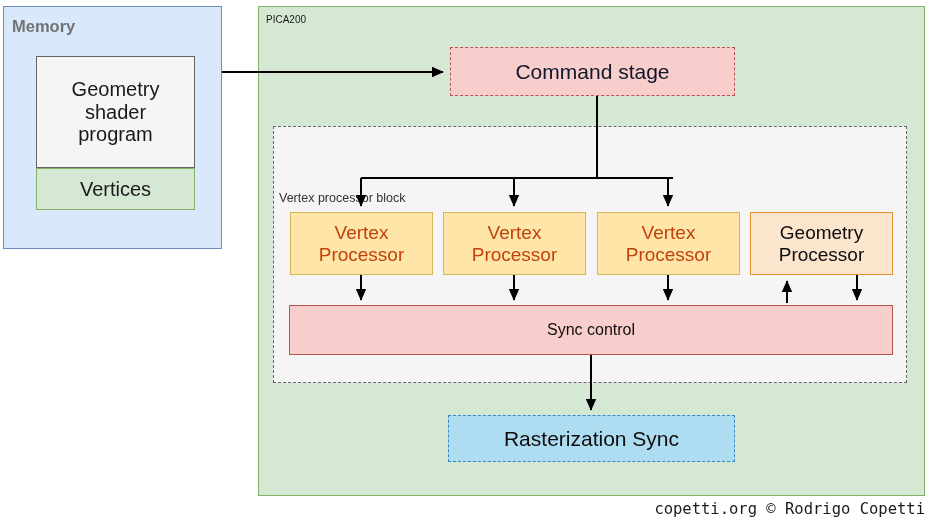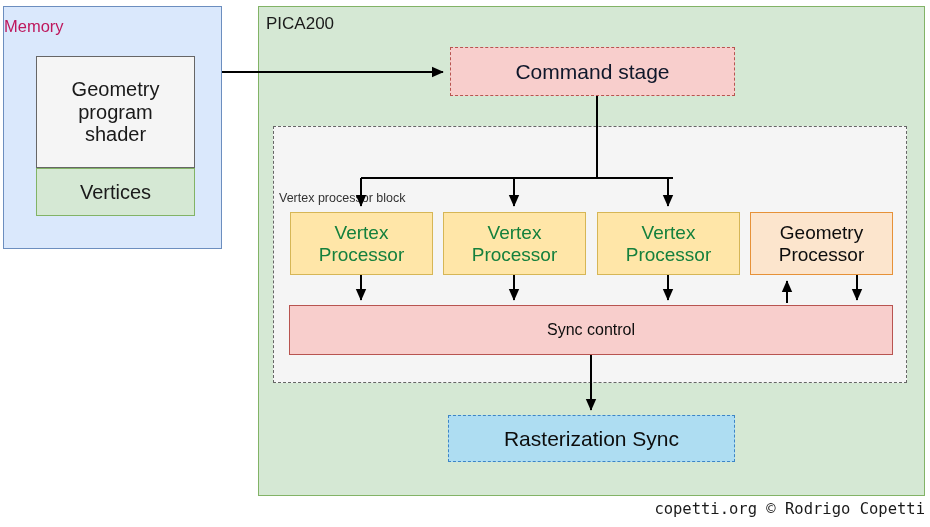--- a/index.html
+++ b/index.html
@@ -28,49 +28,50 @@
   }
 
   
   #memory-box {
     left: 3px; top: 6px; width: 219px; height: 243px;
     background: #dae8fc;
     border: 1.6px solid #6c8ebf;
   }
   #memory-label {
     position: absolute;
-    left: 0; top: 10px;
+    left: 8px; top: 10px;
     font-size: 16.5px;
-    color: #be185d;
+    color: #737373;
+    font-weight: bold;
   }
   #geometry-shader-program {
     left: 36px; top: 56px; width: 159px; height: 112px;
     background: #f5f5f5;
     border: 1.4px solid #666666;
     font-size: 20px;
     color: #1a1a1a;
   }
   #vertices-box {
-    left: 36px; top: 168px; width: 159px; height: 48px;
+    left: 36px; top: 168px; width: 159px; height: 42px;
     background: #d5e8d4;
     border: 1.4px solid #82b366;
     font-size: 20px;
     color: #1a1a1a;
   }
 
   
   #pica-panel {
     left: 258px; top: 6px; width: 667px; height: 490px;
     background: #d5e8d4;
     border: 1.6px solid #82b366;
   }
   #pica-label {
     position: absolute;
     left: 266px; top: 14px;
-    font-size: 17px;
+    font-size: 10px;
     color: #1a1a1a;
   }
 
   #command-stage {
     left: 450px; top: 47px; width: 285px; height: 49px;
     background: #f8cecc;
     border: 1.6px dashed #b85450;
     font-size: 21px;
     color: #0f172a;
   }
@@ -87,21 +88,21 @@
     font-size: 12.5px;
     color: #333333;
     margin-top: 45px;
   }
 
   .proc {
     top: 212px; width: 143px; height: 63px;
     background: #ffe6a8;
     border: 1.6px solid #d6b656;
     font-size: 19px;
-    color: #15803d;
+    color: #c2410c;
   }
   #vertex-processor-1 { left: 290px; }
   #vertex-processor-2 { left: 443px; }
   #vertex-processor-3 { left: 597px; }
   #geometry-processor {
     left: 750px; top: 212px; width: 143px; height: 63px;
     background: #fce5cd;
     border: 1.8px solid #e69138;
     font-size: 19px;
     color: #0d0d0d;
@@ -148,22 +149,22 @@
 
 <div id="canvas">
 
   <div class="box" id="memory-box">
     <div id="memory-label">Memory</div>
   </div>
 
   <div class="box ctr" id="geometry-shader-program">
     <div>
       <div>Geometry</div>
+      <div>shader</div>
       <div>program</div>
-      <div>shader</div>
     </div>
   </div>
 
   <div class="box ctr" id="vertices-box">
     <div>Vertices</div>
   </div>
 
   <div class="box" id="pica-panel"></div>
   <div id="pica-label">PICA200</div>
 

